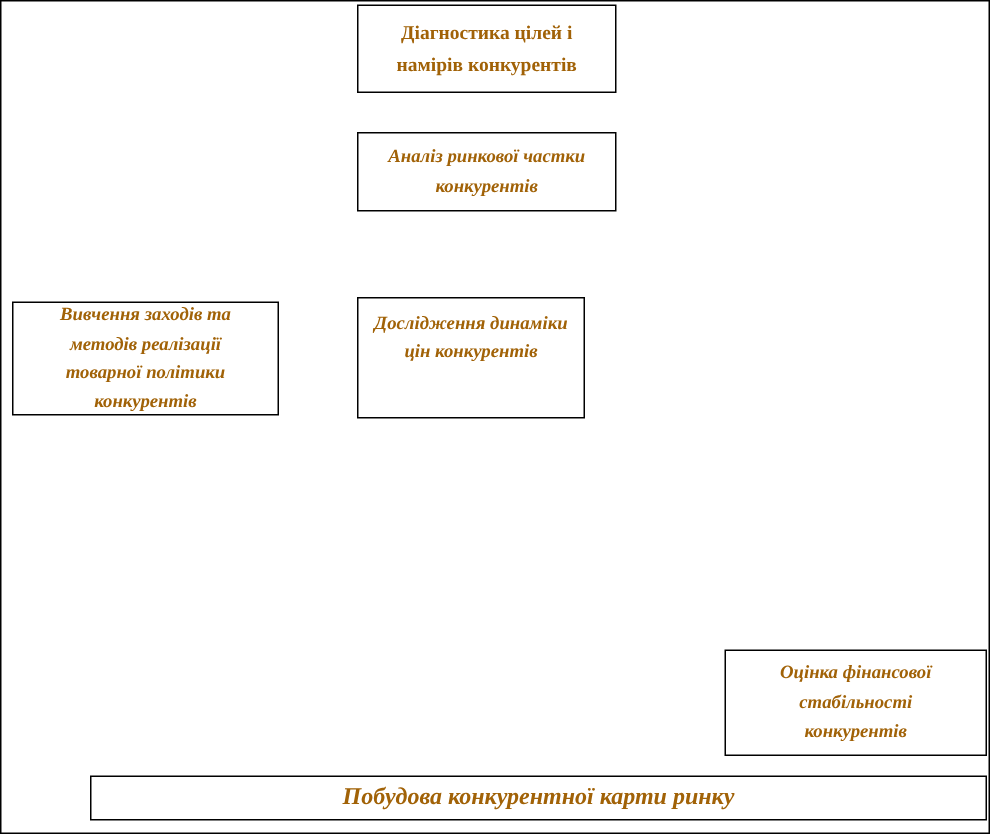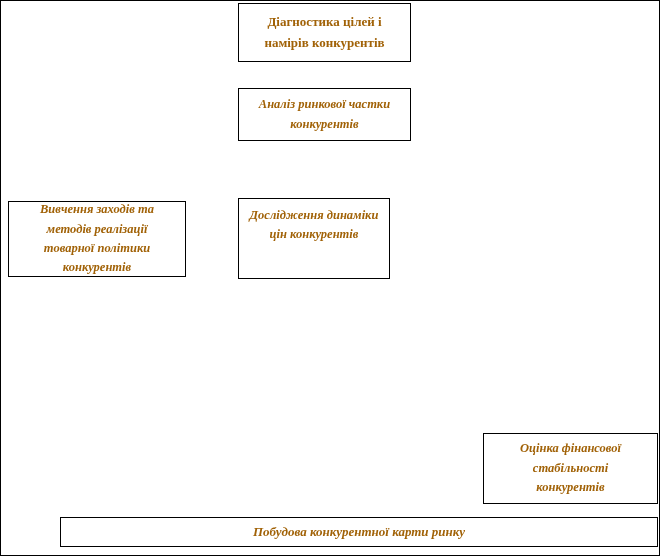--- a/index.html
+++ b/index.html
@@ -40,21 +40,21 @@
   .top-align {
     align-items: flex-start;
     padding-top: 7px;
   }
   .b1 { left: 237px; top: 2px;   width: 173px; height: 59px; }
   .b2 { left: 237px; top: 87px;  width: 173px; height: 53px; }
   .b3 { left: 7px;   top: 200px; width: 178px; height: 76px; }
   .b4 { left: 237px; top: 197px; width: 152px; height: 81px; }
   .b5 { left: 482px; top: 199px; width: 175px; height: 166px; }
   .b6 { left: 482px; top: 392px; width: 175px; height: 71px; margin-top: 40px; }
-  .b7 { left: 59px;  top: 516px; width: 598px; height: 30px; font-size: 13px; }
+  .b7 { left: 59px;  top: 516px; width: 598px; height: 30px; font-size: 16px; }
 </style>
 </head>
 <body>
 
 <div id="canvas">
 
   <div class="box upright b1">Діагностика цілей і
 намірів конкурентів</div>
 
   <div class="box b2">Аналіз ринкової частки

